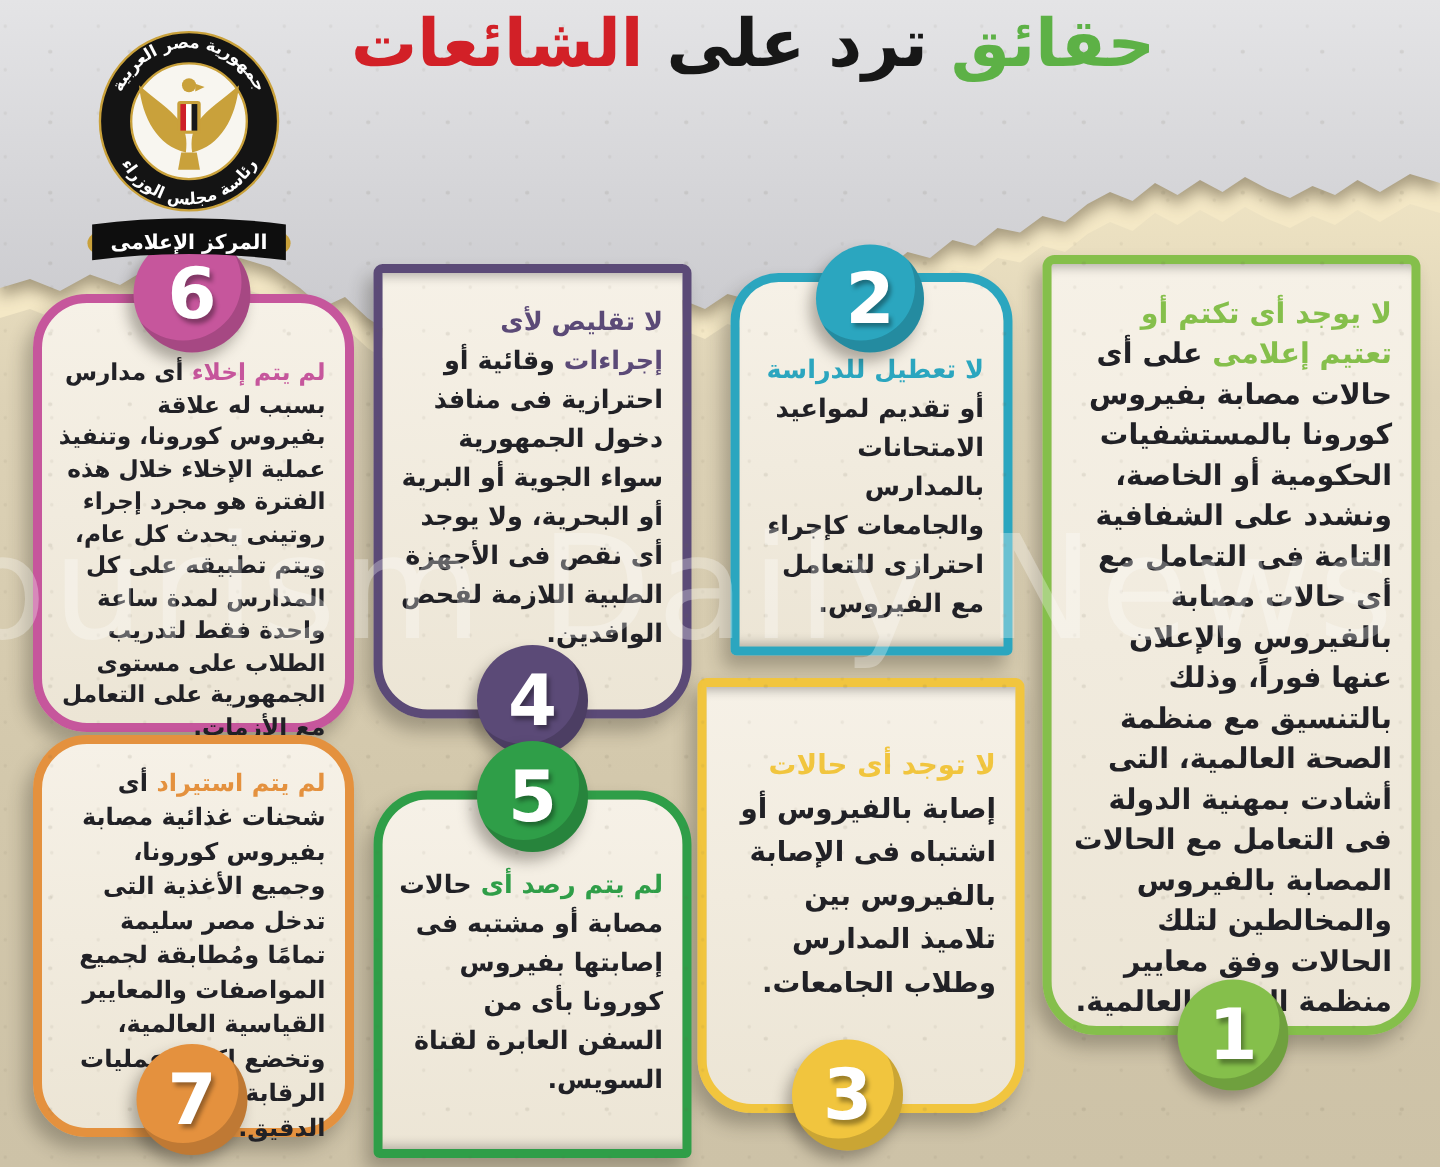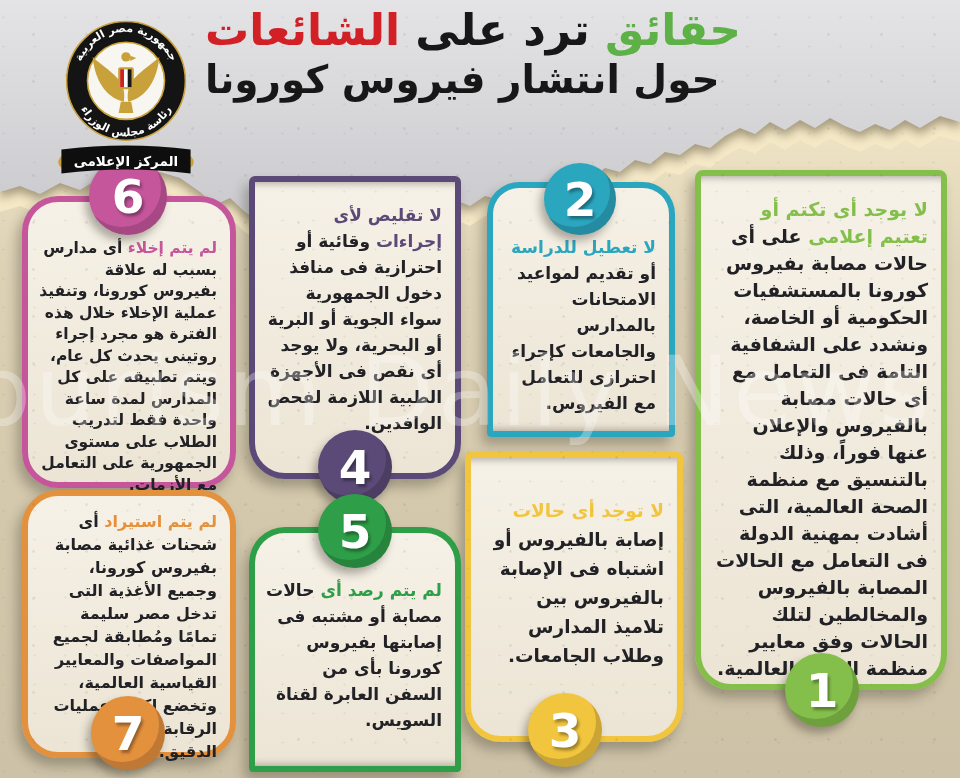--- a/index.html
+++ b/index.html
@@ -16,21 +16,21 @@
     background-size:53px 47px,31px 29px;
     background-position:7px 11px,19px 3px;
   }
   .torn-svg{position:absolute;top:0;left:0;z-index:1;}
   .gray-tear{filter:drop-shadow(0 6px 5px rgba(70,60,40,.45));}
 
   
   .logo{position:absolute;left:42px;top:10px;z-index:8;}
   .title{
     position:absolute;left:205px;top:4px;width:565px;z-index:8;
-    direction:rtl;text-align:left;font-weight:bold;line-height:1.2;
+    direction:rtl;text-align:right;font-weight:bold;line-height:1.2;
     color:#171717;white-space:nowrap;
   }
   .title .l1{font-size:44px;}
   .title .l2{font-size:39px;margin-top:0px;}
   .tw{color:var(--accent,#171717);}
 
   
   .watermark{
     position:absolute;top:336px;left:-74px;z-index:6;
     font-size:96px;letter-spacing:4px;white-space:nowrap;
@@ -129,21 +129,20 @@
     <path d="M18,134 Q80,126 142,134 L142,157 Q80,149 18,157 Z" fill="#0e0e0e"></path>
     <text x="80" y="150" font-size="13" font-weight="bold" fill="#ffffff" text-anchor="middle">المركز الإعلامى</text>
   </svg>
 
   <div class="title" dir="rtl">
     <div class="l1">
       <span class="tw" style="--accent: #5db146;">حقائق</span>
       <span>ترد على</span>
       <span class="tw" style="--accent: #d22027;">الشائعات</span>
     </div>
-    <div class="l2">حول انتشار فيروس كورونا</div>
   </div>
 
   <div class="card c1" style="--accent: #85bf4b;">
     <div class="txt">
       <span class="hl">لا يوجد أى تكتم أو تعتيم إعلامى</span>
       <span>على أى حالات مصابة بفيروس كورونا بالمستشفيات الحكومية أو الخاصة، ونشدد على الشفافية التامة فى التعامل مع أى حالات مصابة بالفيروس والإعلان عنها فوراً، وذلك بالتنسيق مع منظمة الصحة العالمية، التى أشادت بمهنية الدولة فى التعامل مع الحالات المصابة بالفيروس والمخالطين لتلك الحالات وفق معايير منظمة الصحة العالمية.</span>
     </div>
   </div>
   <div class="card c2" style="--accent: #2ba6bf;">
     <div class="txt">

